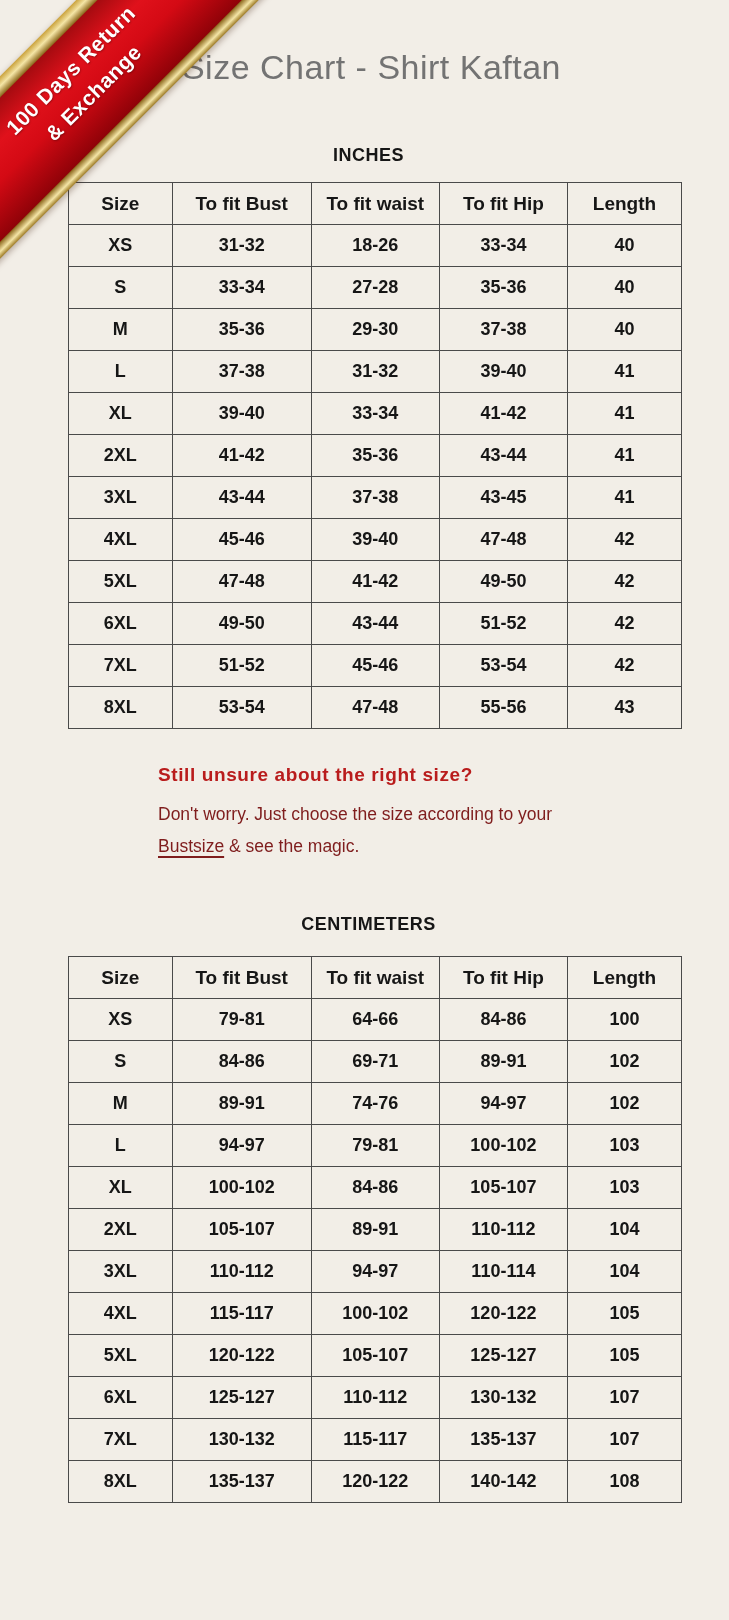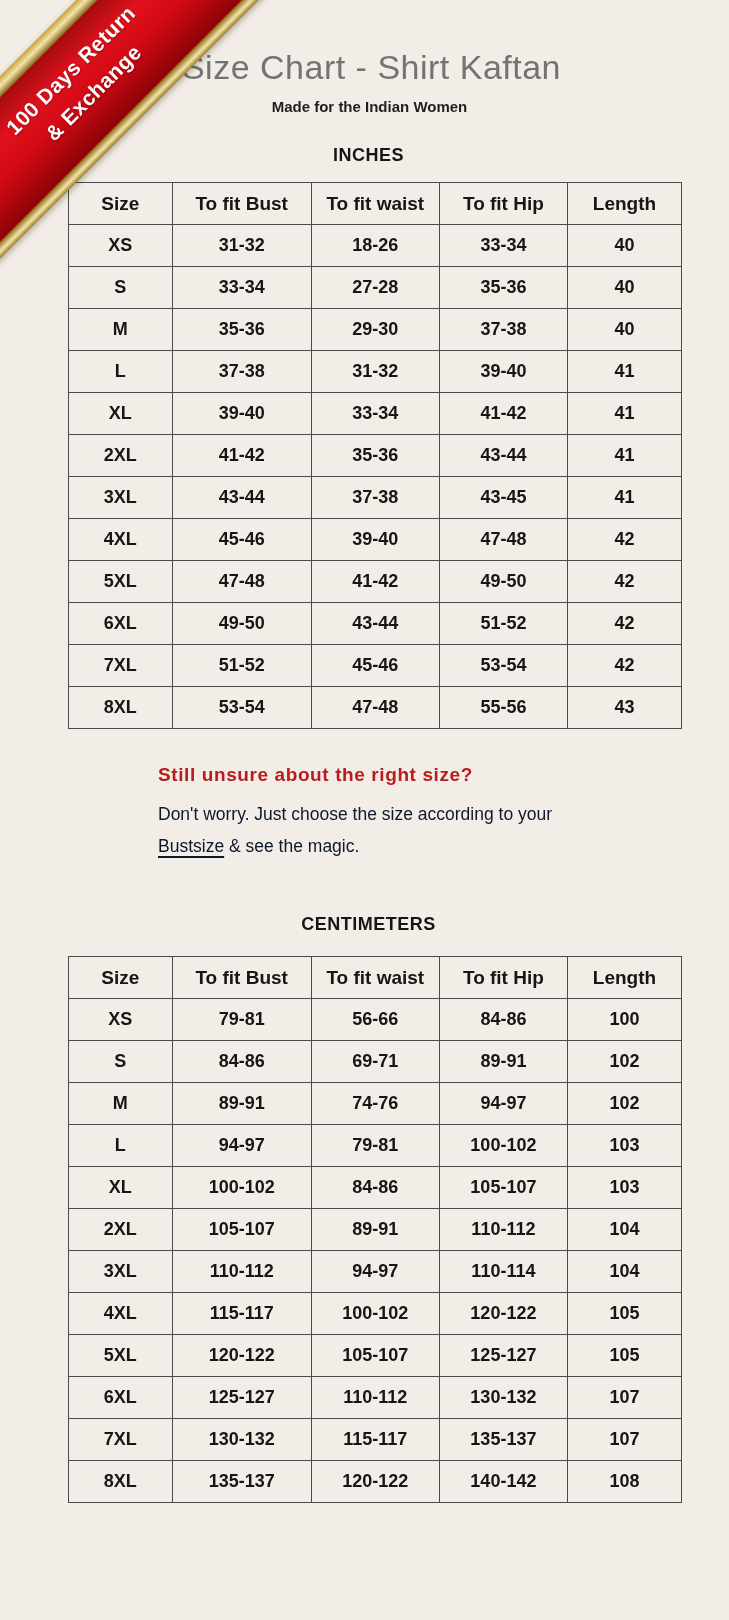--- a/index.html
+++ b/index.html
@@ -93,21 +93,21 @@
 
   
   .note{
     position:absolute;left:158px;top:764px;width:480px;
   }
   .note-heading{
     font-size:19px;font-weight:700;letter-spacing:.6px;color:#b91c1c;
     margin-bottom:12px;
   }
   .note-body{
-    font-size:17.5px;font-weight:400;color:#0f172a;line-height:32px;
+    font-size:17.5px;font-weight:400;color:#7f1d1d;line-height:32px;
   }
   .note-underline{
     text-decoration:underline;
     text-underline-offset:4px;
     text-decoration-thickness:1.5px;
   }
 </style>
 </head>
 <body>
 
@@ -116,21 +116,20 @@
   <div class="ribbon-box">
     <div class="ribbon">
       <div class="ribbon-inner">
         <div class="ribbon-line">100 Days Return</div>
         <div class="ribbon-line">&amp; Exchange</div>
       </div>
     </div>
   </div>
 
   <div class="title">Size Chart - Shirt Kaftan</div>
-  <div class="subtitle">Made for the Indian Women</div>
 
   <div class="section-label label-inches">INCHES</div>
   <table class="size-table table-inches">
     <thead>
       <tr>
           <th>Size</th>
           <th>To fit Bust</th>
           <th>To fit waist</th>
           <th>To fit Hip</th>
           <th>Length</th>
@@ -240,21 +239,21 @@
           <th>To fit Bust</th>
           <th>To fit waist</th>
           <th>To fit Hip</th>
           <th>Length</th>
         </tr>
     </thead>
     <tbody>
         <tr>
           <td>XS</td>
           <td>79-81</td>
-          <td>56-66</td>
+          <td>64-66</td>
           <td>84-86</td>
           <td>100</td>
         </tr>
         <tr>
           <td>S</td>
           <td>84-86</td>
           <td>69-71</td>
           <td>89-91</td>
           <td>102</td>
         </tr>

